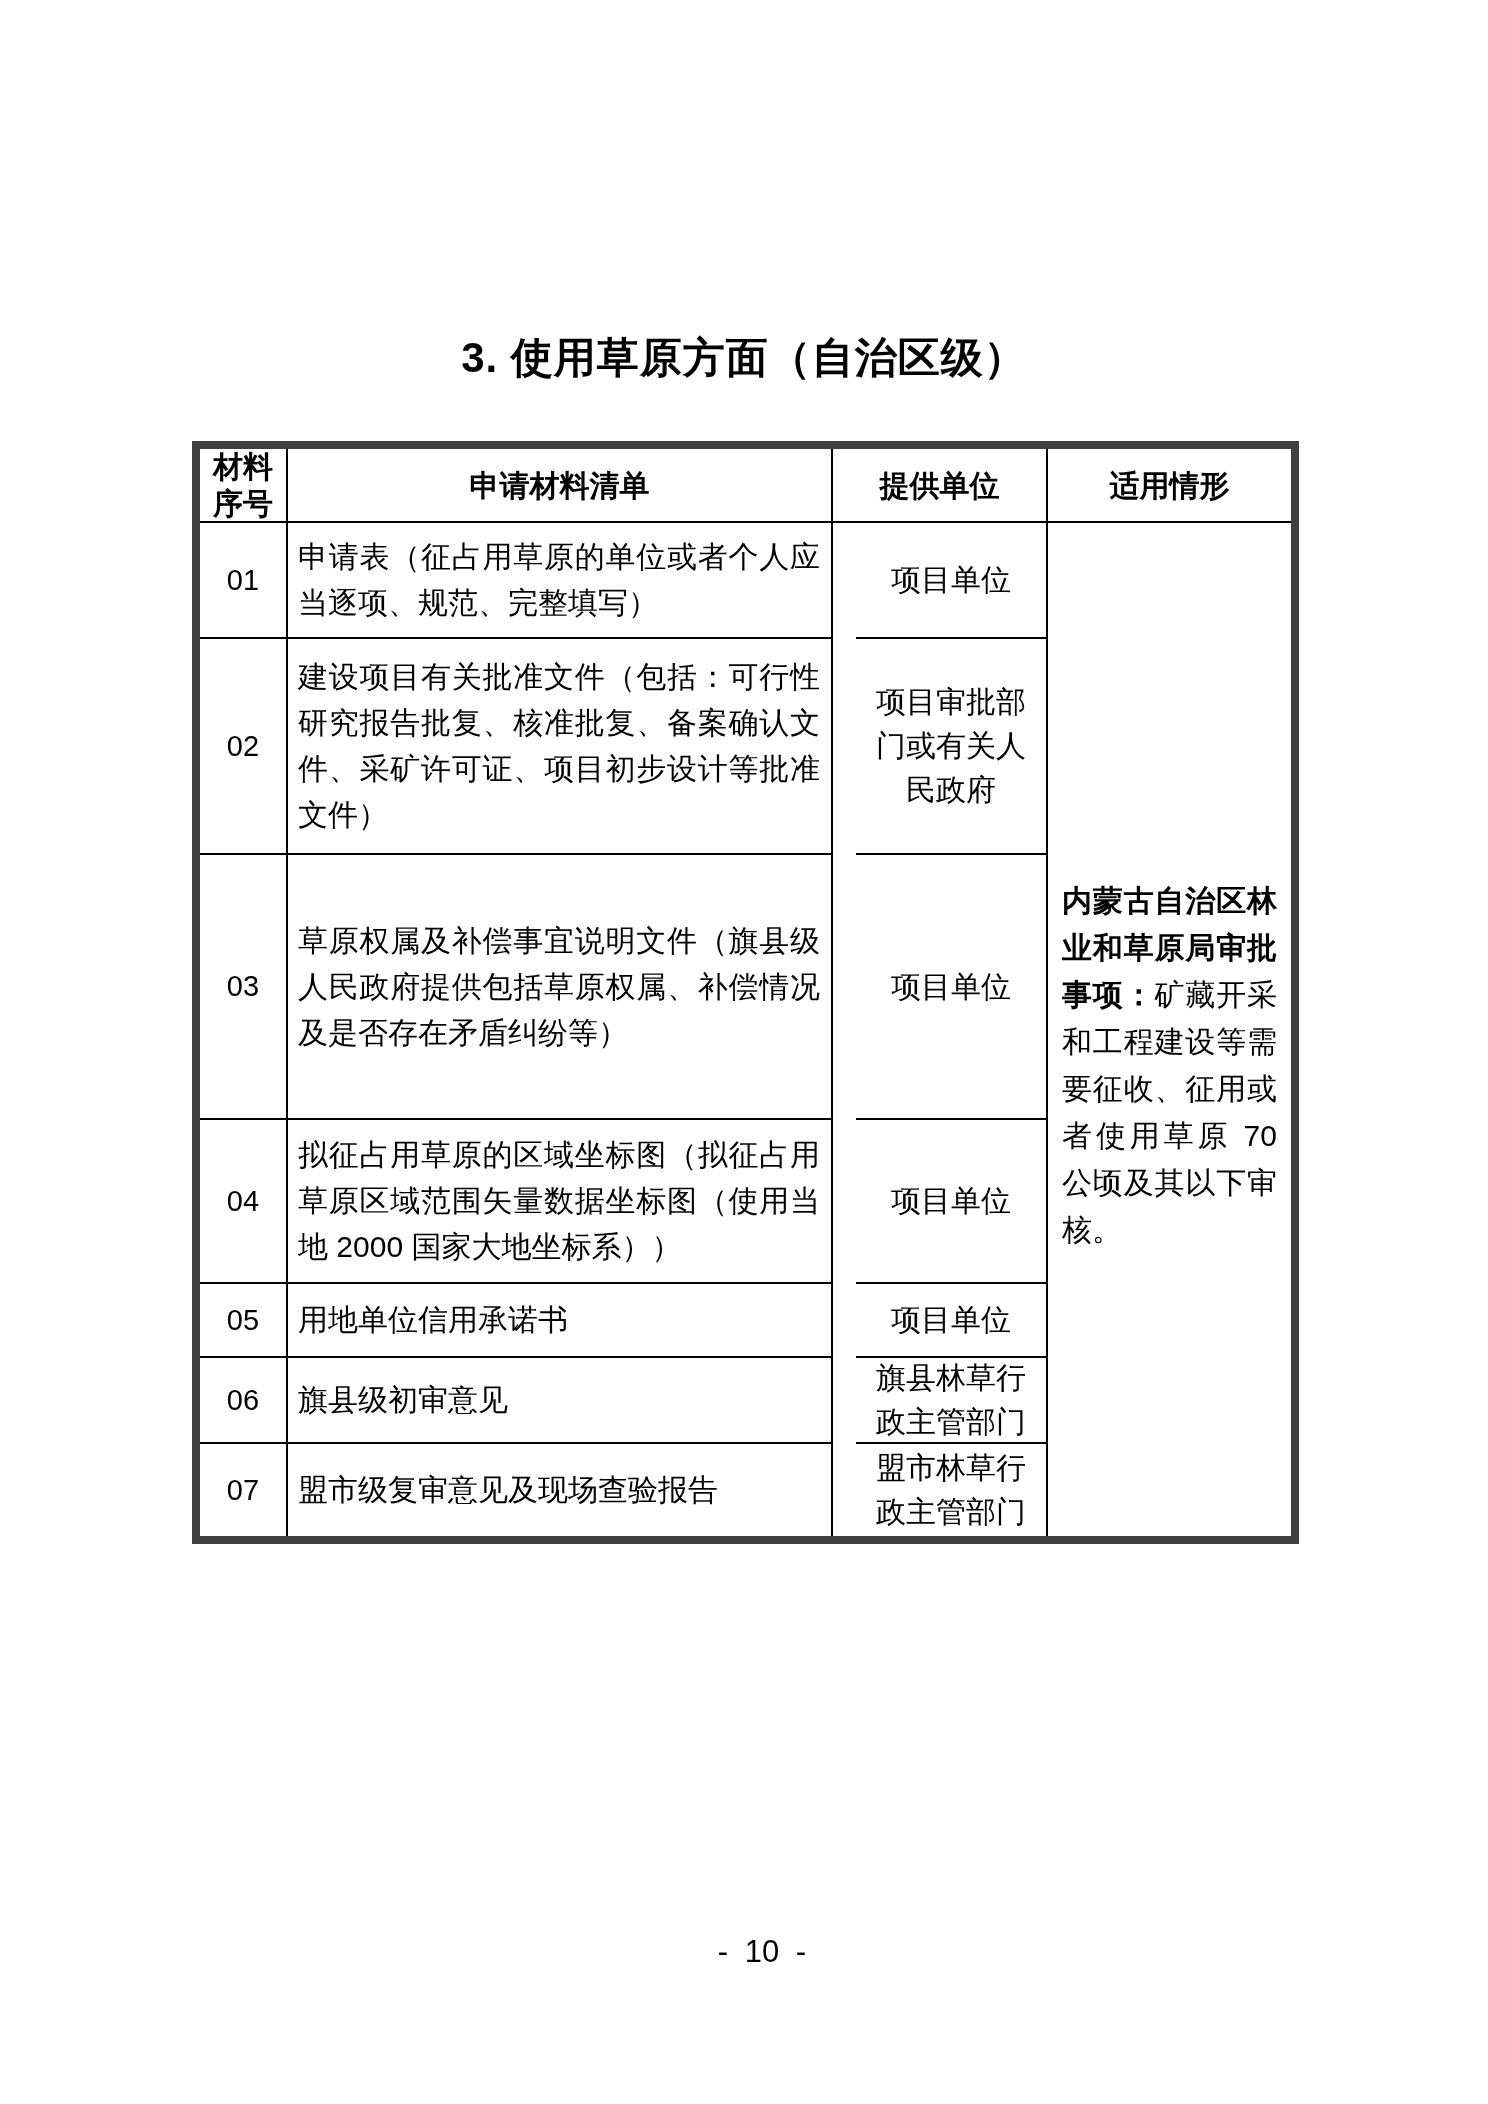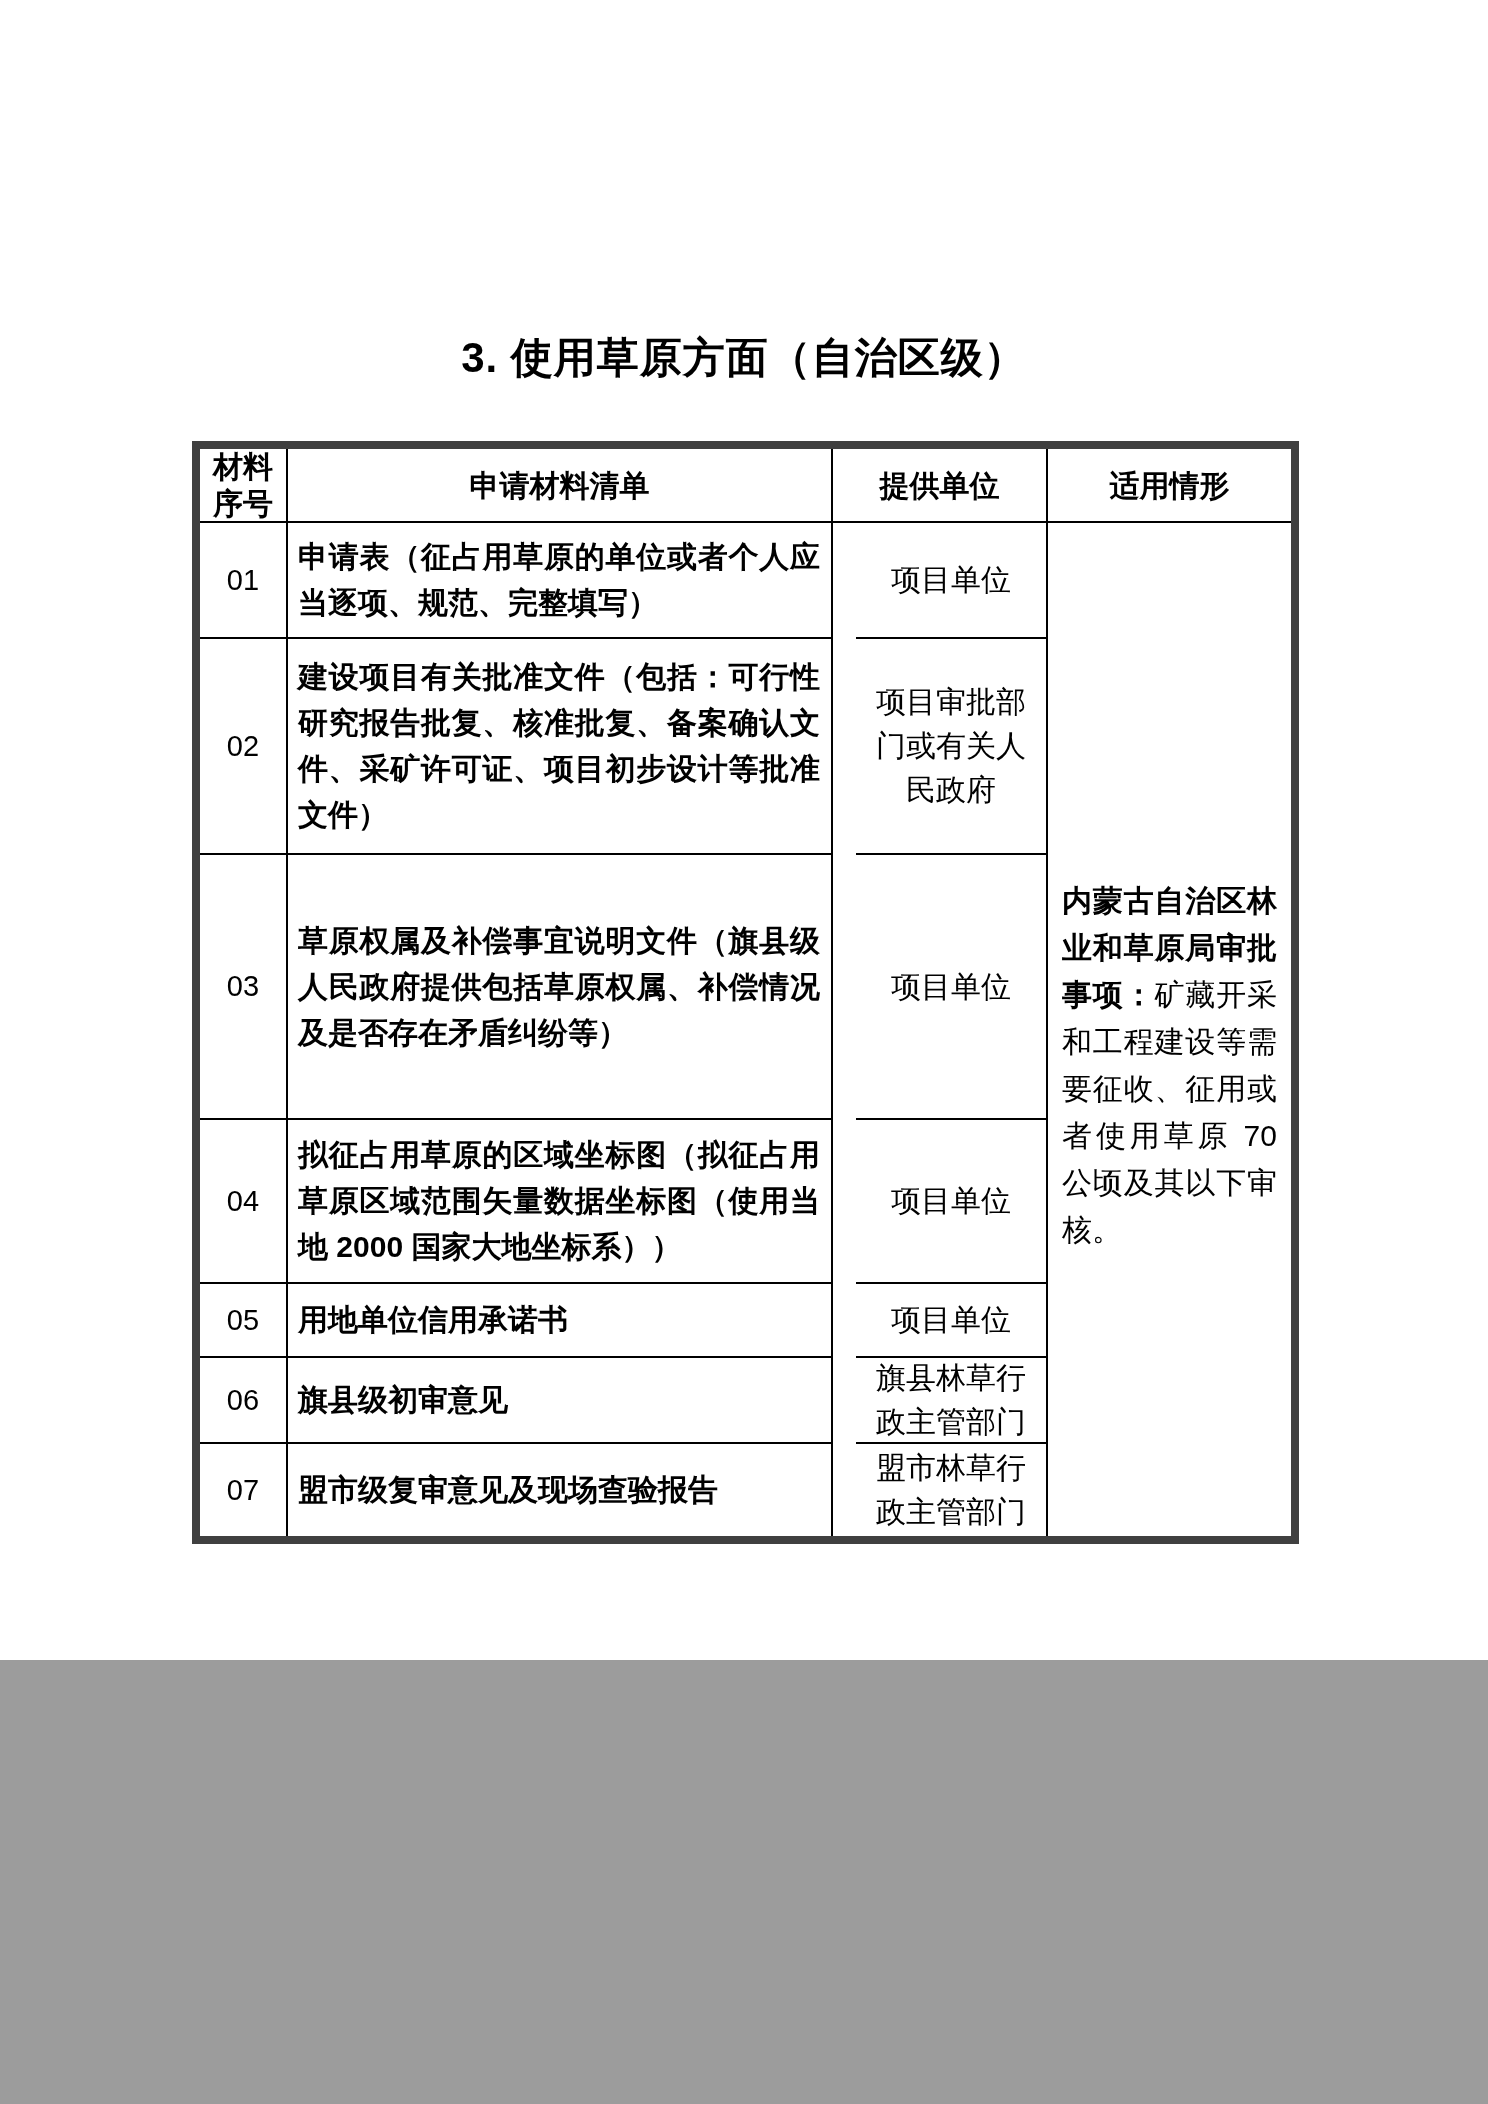--- a/index.html
+++ b/index.html
@@ -1,18 +1,18 @@
 <!DOCTYPE html>
 <html><head>
 <meta charset="utf-8">
 <style>
   html,body{margin:0;padding:0;background:#9c9c9c;}
   .page{
     position:relative;
-    width:1488px;height:1660px;
+    width:1488px;height:2104px;
     background:#ffffff;
     margin:0 auto;
     font-family:"Liberation Sans","DejaVu Sans",sans-serif;
     color:#000;
     overflow:hidden;
   }
   .doc-title{
     position:absolute;
     left:0;right:0;top:330px;
     text-align:center;
@@ -40,21 +40,20 @@
     font-size:30px;
     overflow:hidden;
   }
   .cell.last-col{border-right:none;}
   .cell.last-row{border-bottom:none;}
   .hdr{font-weight:bold;text-align:center;line-height:37px;padding:0 4px;}
   .num-cell{font-size:29px;}
   .mat-cell{
     justify-content:flex-start;
     padding:0 11px 0 10px;
-    font-weight:bold;
   }
   .mat-cell .jtext{
     width:100%;
     text-align:justify;
     text-justify:inter-ideograph;
     line-height:46px;
   }
   .prov-cell{
     text-align:center;
     line-height:44px;

